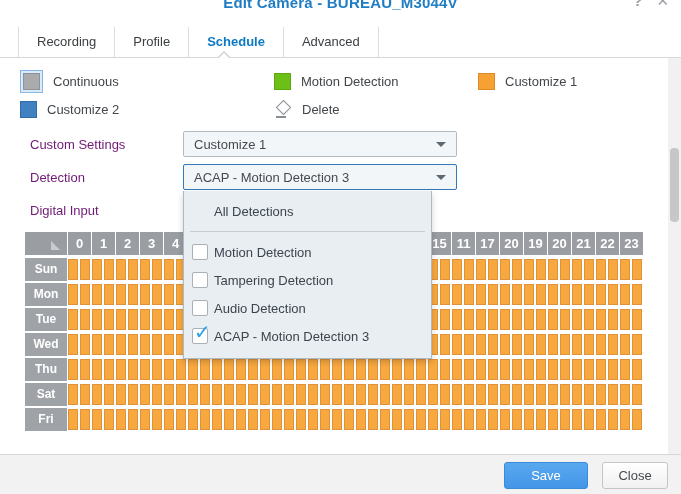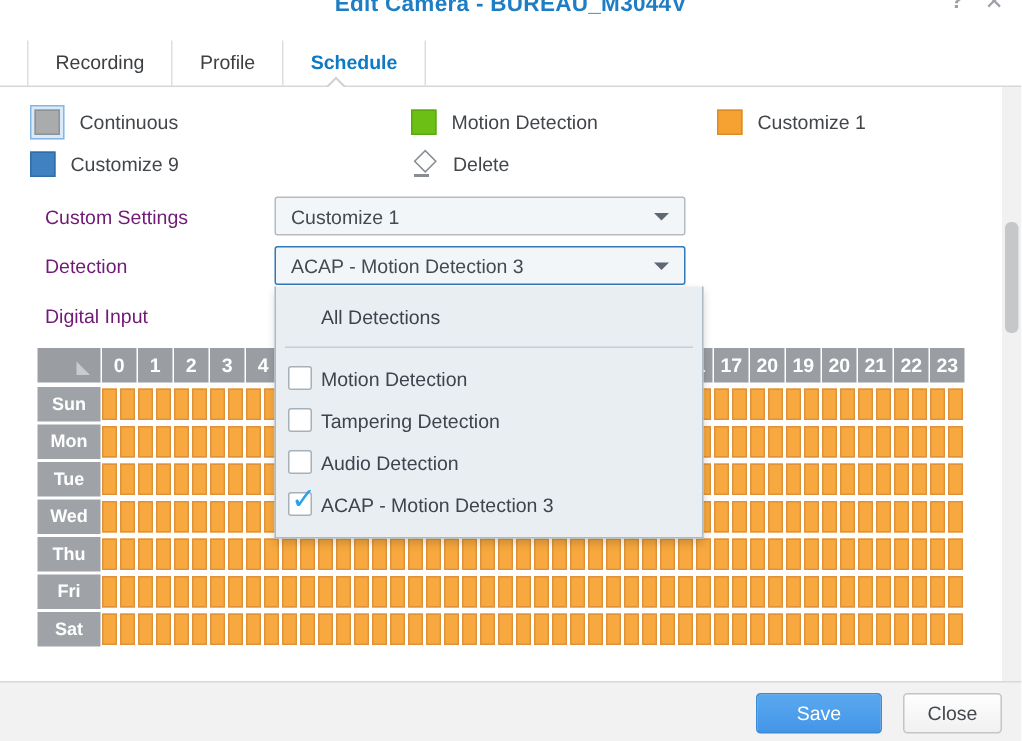--- a/index.html
+++ b/index.html
@@ -55,21 +55,21 @@
   .g-corner .tri{position:absolute;right:7px;bottom:5px;width:0;height:0;
     border-bottom:9px solid #c9cccf;border-right:9px solid transparent}
   .g-hour{width:23px;height:23px;line-height:23px;background:#9a9da2;color:#fff;
     font-weight:bold;font-size:13px;text-align:center;margin-right:1px;cursor:pointer}
   .g-row{display:flex;align-items:center;height:25px}
   .g-day{width:42px;height:23px;line-height:23px;background:#9fa2a7;color:#fff;
     font-weight:bold;font-size:12px;text-align:center;margin-right:1px;cursor:pointer;flex:0 0 auto}
   .g-cell{width:10px;height:21px;margin-right:2px;box-sizing:border-box;cursor:pointer;flex:0 0 auto}
 
   
-  .dd-panel{position:absolute;left:183px;top:191px;width:286px;box-sizing:border-box;
+  .dd-panel{position:absolute;left:183px;top:191px;width:249px;box-sizing:border-box;
     background:#e9eef3;border:1px solid #aeb9c2;border-top:none;padding:6px 0 8px;
     z-index:50;box-shadow:0 3px 6px rgba(0,0,0,.18)}
   .dd-plain{height:30px;line-height:30px;padding-left:30px;color:#3c444c;cursor:pointer}
   .dd-sep{height:1px;background:#c6cdd4;margin:4px 6px 6px}
   .dd-check{display:flex;align-items:center;height:28px;padding-left:8px;cursor:pointer}
   .cbox{position:relative;width:16px;height:16px;box-sizing:border-box;background:#fff;
     border:1px solid #a9b1b8;border-radius:2px;margin-right:6px;flex:0 0 auto}
   .cbox .mark{position:absolute;left:1px;top:-9px;font-size:20px;font-weight:bold;color:#2aa2e8}
   .dd-check .lbl{color:#3c444c}
 
@@ -92,41 +92,42 @@
 <div class="title">Edit Camera - BUREAU_M3044V</div>
 <div class="win-icons">
   <span>?</span>
   <span>✕</span>
 </div>
 
 <div class="tabbar">
     <div class="tab">Recording</div>
     <div class="tab">Profile</div>
     <div class="tab active">Schedule</div>
+    <div class="tab">Advanced</div>
   </div>
 <div class="caret"></div>
 
 <div id="legend-root">
     <div class="legend-item" style="left: 20px; top: 69px;">
       <span class="selbox">
         <span class="swatch gray"></span>
       </span>
       <span class="legend-label">Continuous</span>
     </div>
     <div class="legend-item" style="left: 274px; top: 69px;">
       <span class="swatch green"></span>
       <span class="legend-label">Motion Detection</span>
     </div>
     <div class="legend-item" style="left: 478px; top: 69px;">
       <span class="swatch orange"></span>
       <span class="legend-label">Customize 1</span>
     </div>
     <div class="legend-item" style="left: 20px; top: 97px;">
       <span class="swatch blue"></span>
-      <span class="legend-label">Customize 9</span>
+      <span class="legend-label">Customize 2</span>
     </div>
     <div class="legend-item" style="left: 274px; top: 97px;">
       <span class="eraser">
         <span class="diamond"></span>
         <span class="base"></span>
       </span>
       <span class="legend-label">Delete</span>
     </div>
   </div>
 
@@ -424,72 +425,72 @@
         <div class="g-cell" style="background: rgb(247, 168, 62); border: 1px solid rgb(224, 146, 58);"></div>
         <div class="g-cell" style="background: rgb(247, 168, 62); border: 1px solid rgb(224, 146, 58);"></div>
         <div class="g-cell" style="background: rgb(247, 168, 62); border: 1px solid rgb(224, 146, 58);"></div>
         <div class="g-cell" style="background: rgb(247, 168, 62); border: 1px solid rgb(224, 146, 58);"></div>
         <div class="g-cell" style="background: rgb(247, 168, 62); border: 1px solid rgb(224, 146, 58);"></div>
         <div class="g-cell" style="background: rgb(247, 168, 62); border: 1px solid rgb(224, 146, 58);"></div>
         <div class="g-cell" style="background: rgb(247, 168, 62); border: 1px solid rgb(224, 146, 58);"></div>
         <div class="g-cell" style="background: rgb(247, 168, 62); border: 1px solid rgb(224, 146, 58);"></div>
       </div>
       <div class="g-row">
+        <div class="g-day">Sat</div>
+        <div class="g-cell" style="background: rgb(247, 168, 62); border: 1px solid rgb(224, 146, 58);"></div>
+        <div class="g-cell" style="background: rgb(247, 168, 62); border: 1px solid rgb(224, 146, 58);"></div>
+        <div class="g-cell" style="background: rgb(247, 168, 62); border: 1px solid rgb(224, 146, 58);"></div>
+        <div class="g-cell" style="background: rgb(247, 168, 62); border: 1px solid rgb(224, 146, 58);"></div>
+        <div class="g-cell" style="background: rgb(247, 168, 62); border: 1px solid rgb(224, 146, 58);"></div>
+        <div class="g-cell" style="background: rgb(247, 168, 62); border: 1px solid rgb(224, 146, 58);"></div>
+        <div class="g-cell" style="background: rgb(247, 168, 62); border: 1px solid rgb(224, 146, 58);"></div>
+        <div class="g-cell" style="background: rgb(247, 168, 62); border: 1px solid rgb(224, 146, 58);"></div>
+        <div class="g-cell" style="background: rgb(247, 168, 62); border: 1px solid rgb(224, 146, 58);"></div>
+        <div class="g-cell" style="background: rgb(247, 168, 62); border: 1px solid rgb(224, 146, 58);"></div>
+        <div class="g-cell" style="background: rgb(247, 168, 62); border: 1px solid rgb(224, 146, 58);"></div>
+        <div class="g-cell" style="background: rgb(247, 168, 62); border: 1px solid rgb(224, 146, 58);"></div>
+        <div class="g-cell" style="background: rgb(247, 168, 62); border: 1px solid rgb(224, 146, 58);"></div>
+        <div class="g-cell" style="background: rgb(247, 168, 62); border: 1px solid rgb(224, 146, 58);"></div>
+        <div class="g-cell" style="background: rgb(247, 168, 62); border: 1px solid rgb(224, 146, 58);"></div>
+        <div class="g-cell" style="background: rgb(247, 168, 62); border: 1px solid rgb(224, 146, 58);"></div>
+        <div class="g-cell" style="background: rgb(247, 168, 62); border: 1px solid rgb(224, 146, 58);"></div>
+        <div class="g-cell" style="background: rgb(247, 168, 62); border: 1px solid rgb(224, 146, 58);"></div>
+        <div class="g-cell" style="background: rgb(247, 168, 62); border: 1px solid rgb(224, 146, 58);"></div>
+        <div class="g-cell" style="background: rgb(247, 168, 62); border: 1px solid rgb(224, 146, 58);"></div>
+        <div class="g-cell" style="background: rgb(247, 168, 62); border: 1px solid rgb(224, 146, 58);"></div>
+        <div class="g-cell" style="background: rgb(247, 168, 62); border: 1px solid rgb(224, 146, 58);"></div>
+        <div class="g-cell" style="background: rgb(247, 168, 62); border: 1px solid rgb(224, 146, 58);"></div>
+        <div class="g-cell" style="background: rgb(247, 168, 62); border: 1px solid rgb(224, 146, 58);"></div>
+        <div class="g-cell" style="background: rgb(247, 168, 62); border: 1px solid rgb(224, 146, 58);"></div>
+        <div class="g-cell" style="background: rgb(247, 168, 62); border: 1px solid rgb(224, 146, 58);"></div>
+        <div class="g-cell" style="background: rgb(247, 168, 62); border: 1px solid rgb(224, 146, 58);"></div>
+        <div class="g-cell" style="background: rgb(247, 168, 62); border: 1px solid rgb(224, 146, 58);"></div>
+        <div class="g-cell" style="background: rgb(247, 168, 62); border: 1px solid rgb(224, 146, 58);"></div>
+        <div class="g-cell" style="background: rgb(247, 168, 62); border: 1px solid rgb(224, 146, 58);"></div>
+        <div class="g-cell" style="background: rgb(247, 168, 62); border: 1px solid rgb(224, 146, 58);"></div>
+        <div class="g-cell" style="background: rgb(247, 168, 62); border: 1px solid rgb(224, 146, 58);"></div>
+        <div class="g-cell" style="background: rgb(247, 168, 62); border: 1px solid rgb(224, 146, 58);"></div>
+        <div class="g-cell" style="background: rgb(247, 168, 62); border: 1px solid rgb(224, 146, 58);"></div>
+        <div class="g-cell" style="background: rgb(247, 168, 62); border: 1px solid rgb(224, 146, 58);"></div>
+        <div class="g-cell" style="background: rgb(247, 168, 62); border: 1px solid rgb(224, 146, 58);"></div>
+        <div class="g-cell" style="background: rgb(247, 168, 62); border: 1px solid rgb(224, 146, 58);"></div>
+        <div class="g-cell" style="background: rgb(247, 168, 62); border: 1px solid rgb(224, 146, 58);"></div>
+        <div class="g-cell" style="background: rgb(247, 168, 62); border: 1px solid rgb(224, 146, 58);"></div>
+        <div class="g-cell" style="background: rgb(247, 168, 62); border: 1px solid rgb(224, 146, 58);"></div>
+        <div class="g-cell" style="background: rgb(247, 168, 62); border: 1px solid rgb(224, 146, 58);"></div>
+        <div class="g-cell" style="background: rgb(247, 168, 62); border: 1px solid rgb(224, 146, 58);"></div>
+        <div class="g-cell" style="background: rgb(247, 168, 62); border: 1px solid rgb(224, 146, 58);"></div>
+        <div class="g-cell" style="background: rgb(247, 168, 62); border: 1px solid rgb(224, 146, 58);"></div>
+        <div class="g-cell" style="background: rgb(247, 168, 62); border: 1px solid rgb(224, 146, 58);"></div>
+        <div class="g-cell" style="background: rgb(247, 168, 62); border: 1px solid rgb(224, 146, 58);"></div>
+        <div class="g-cell" style="background: rgb(247, 168, 62); border: 1px solid rgb(224, 146, 58);"></div>
+        <div class="g-cell" style="background: rgb(247, 168, 62); border: 1px solid rgb(224, 146, 58);"></div>
+      </div>
+      <div class="g-row">
         <div class="g-day">Fri</div>
-        <div class="g-cell" style="background: rgb(247, 168, 62); border: 1px solid rgb(224, 146, 58);"></div>
-        <div class="g-cell" style="background: rgb(247, 168, 62); border: 1px solid rgb(224, 146, 58);"></div>
-        <div class="g-cell" style="background: rgb(247, 168, 62); border: 1px solid rgb(224, 146, 58);"></div>
-        <div class="g-cell" style="background: rgb(247, 168, 62); border: 1px solid rgb(224, 146, 58);"></div>
-        <div class="g-cell" style="background: rgb(247, 168, 62); border: 1px solid rgb(224, 146, 58);"></div>
-        <div class="g-cell" style="background: rgb(247, 168, 62); border: 1px solid rgb(224, 146, 58);"></div>
-        <div class="g-cell" style="background: rgb(247, 168, 62); border: 1px solid rgb(224, 146, 58);"></div>
-        <div class="g-cell" style="background: rgb(247, 168, 62); border: 1px solid rgb(224, 146, 58);"></div>
-        <div class="g-cell" style="background: rgb(247, 168, 62); border: 1px solid rgb(224, 146, 58);"></div>
-        <div class="g-cell" style="background: rgb(247, 168, 62); border: 1px solid rgb(224, 146, 58);"></div>
-        <div class="g-cell" style="background: rgb(247, 168, 62); border: 1px solid rgb(224, 146, 58);"></div>
-        <div class="g-cell" style="background: rgb(247, 168, 62); border: 1px solid rgb(224, 146, 58);"></div>
-        <div class="g-cell" style="background: rgb(247, 168, 62); border: 1px solid rgb(224, 146, 58);"></div>
-        <div class="g-cell" style="background: rgb(247, 168, 62); border: 1px solid rgb(224, 146, 58);"></div>
-        <div class="g-cell" style="background: rgb(247, 168, 62); border: 1px solid rgb(224, 146, 58);"></div>
-        <div class="g-cell" style="background: rgb(247, 168, 62); border: 1px solid rgb(224, 146, 58);"></div>
-        <div class="g-cell" style="background: rgb(247, 168, 62); border: 1px solid rgb(224, 146, 58);"></div>
-        <div class="g-cell" style="background: rgb(247, 168, 62); border: 1px solid rgb(224, 146, 58);"></div>
-        <div class="g-cell" style="background: rgb(247, 168, 62); border: 1px solid rgb(224, 146, 58);"></div>
-        <div class="g-cell" style="background: rgb(247, 168, 62); border: 1px solid rgb(224, 146, 58);"></div>
-        <div class="g-cell" style="background: rgb(247, 168, 62); border: 1px solid rgb(224, 146, 58);"></div>
-        <div class="g-cell" style="background: rgb(247, 168, 62); border: 1px solid rgb(224, 146, 58);"></div>
-        <div class="g-cell" style="background: rgb(247, 168, 62); border: 1px solid rgb(224, 146, 58);"></div>
-        <div class="g-cell" style="background: rgb(247, 168, 62); border: 1px solid rgb(224, 146, 58);"></div>
-        <div class="g-cell" style="background: rgb(247, 168, 62); border: 1px solid rgb(224, 146, 58);"></div>
-        <div class="g-cell" style="background: rgb(247, 168, 62); border: 1px solid rgb(224, 146, 58);"></div>
-        <div class="g-cell" style="background: rgb(247, 168, 62); border: 1px solid rgb(224, 146, 58);"></div>
-        <div class="g-cell" style="background: rgb(247, 168, 62); border: 1px solid rgb(224, 146, 58);"></div>
-        <div class="g-cell" style="background: rgb(247, 168, 62); border: 1px solid rgb(224, 146, 58);"></div>
-        <div class="g-cell" style="background: rgb(247, 168, 62); border: 1px solid rgb(224, 146, 58);"></div>
-        <div class="g-cell" style="background: rgb(247, 168, 62); border: 1px solid rgb(224, 146, 58);"></div>
-        <div class="g-cell" style="background: rgb(247, 168, 62); border: 1px solid rgb(224, 146, 58);"></div>
-        <div class="g-cell" style="background: rgb(247, 168, 62); border: 1px solid rgb(224, 146, 58);"></div>
-        <div class="g-cell" style="background: rgb(247, 168, 62); border: 1px solid rgb(224, 146, 58);"></div>
-        <div class="g-cell" style="background: rgb(247, 168, 62); border: 1px solid rgb(224, 146, 58);"></div>
-        <div class="g-cell" style="background: rgb(247, 168, 62); border: 1px solid rgb(224, 146, 58);"></div>
-        <div class="g-cell" style="background: rgb(247, 168, 62); border: 1px solid rgb(224, 146, 58);"></div>
-        <div class="g-cell" style="background: rgb(247, 168, 62); border: 1px solid rgb(224, 146, 58);"></div>
-        <div class="g-cell" style="background: rgb(247, 168, 62); border: 1px solid rgb(224, 146, 58);"></div>
-        <div class="g-cell" style="background: rgb(247, 168, 62); border: 1px solid rgb(224, 146, 58);"></div>
-        <div class="g-cell" style="background: rgb(247, 168, 62); border: 1px solid rgb(224, 146, 58);"></div>
-        <div class="g-cell" style="background: rgb(247, 168, 62); border: 1px solid rgb(224, 146, 58);"></div>
-        <div class="g-cell" style="background: rgb(247, 168, 62); border: 1px solid rgb(224, 146, 58);"></div>
-        <div class="g-cell" style="background: rgb(247, 168, 62); border: 1px solid rgb(224, 146, 58);"></div>
-        <div class="g-cell" style="background: rgb(247, 168, 62); border: 1px solid rgb(224, 146, 58);"></div>
-        <div class="g-cell" style="background: rgb(247, 168, 62); border: 1px solid rgb(224, 146, 58);"></div>
-        <div class="g-cell" style="background: rgb(247, 168, 62); border: 1px solid rgb(224, 146, 58);"></div>
-        <div class="g-cell" style="background: rgb(247, 168, 62); border: 1px solid rgb(224, 146, 58);"></div>
-      </div>
-      <div class="g-row">
-        <div class="g-day">Sat</div>
         <div class="g-cell" style="background: rgb(247, 168, 62); border: 1px solid rgb(224, 146, 58);"></div>
         <div class="g-cell" style="background: rgb(247, 168, 62); border: 1px solid rgb(224, 146, 58);"></div>
         <div class="g-cell" style="background: rgb(247, 168, 62); border: 1px solid rgb(224, 146, 58);"></div>
         <div class="g-cell" style="background: rgb(247, 168, 62); border: 1px solid rgb(224, 146, 58);"></div>
         <div class="g-cell" style="background: rgb(247, 168, 62); border: 1px solid rgb(224, 146, 58);"></div>
         <div class="g-cell" style="background: rgb(247, 168, 62); border: 1px solid rgb(224, 146, 58);"></div>
         <div class="g-cell" style="background: rgb(247, 168, 62); border: 1px solid rgb(224, 146, 58);"></div>
         <div class="g-cell" style="background: rgb(247, 168, 62); border: 1px solid rgb(224, 146, 58);"></div>
         <div class="g-cell" style="background: rgb(247, 168, 62); border: 1px solid rgb(224, 146, 58);"></div>
         <div class="g-cell" style="background: rgb(247, 168, 62); border: 1px solid rgb(224, 146, 58);"></div>

